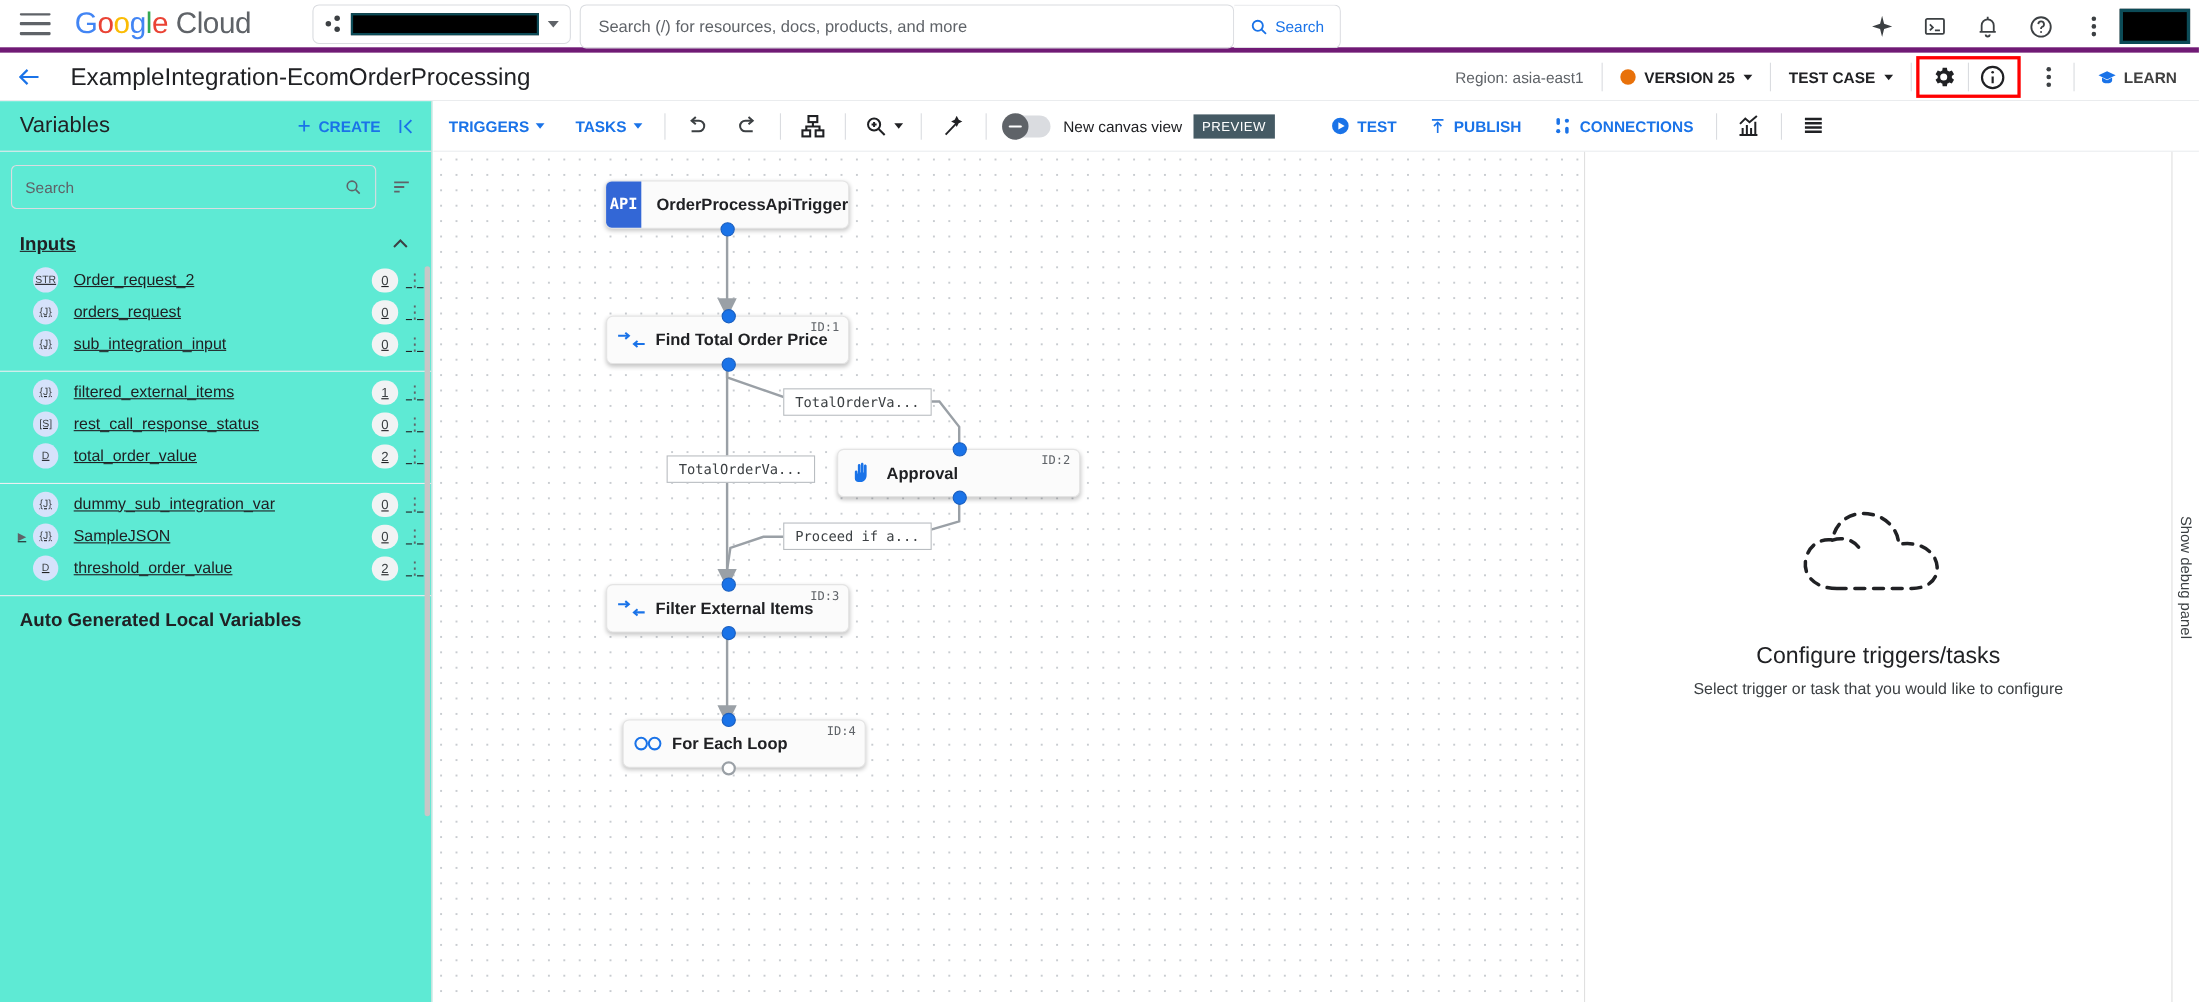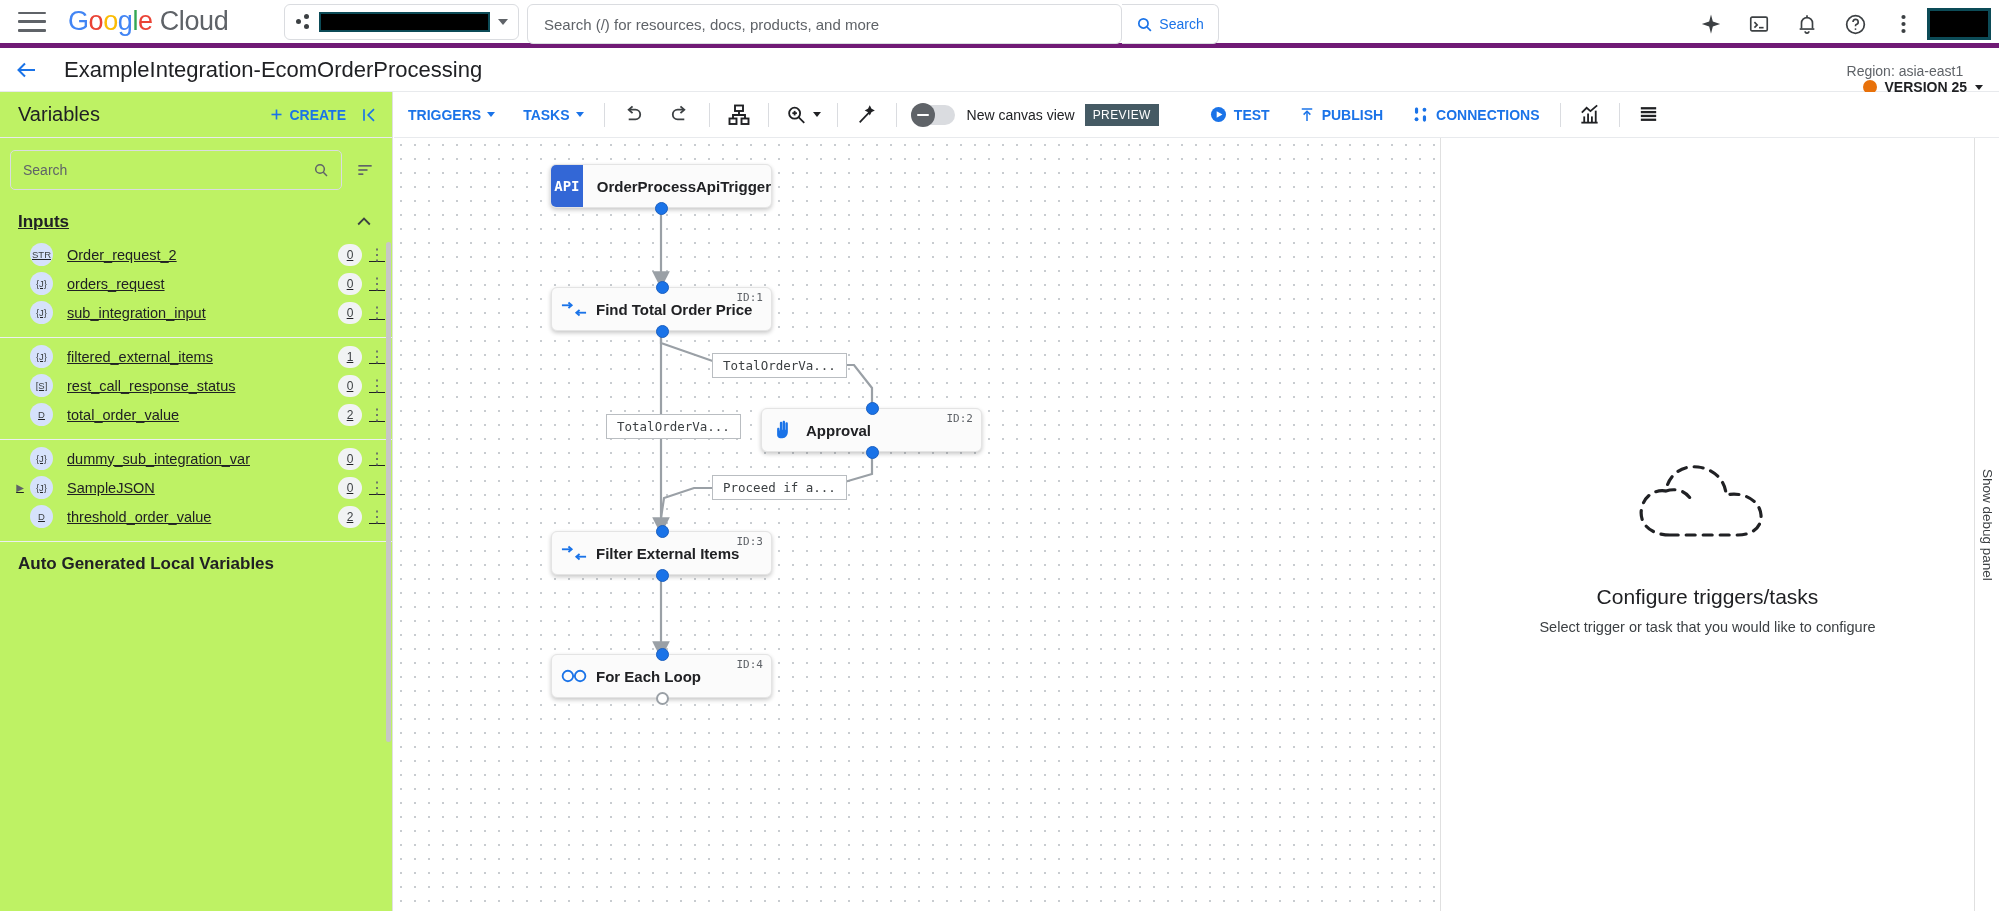--- a/index.html
+++ b/index.html
@@ -58,36 +58,36 @@
   .avatar-black { width:64px; height:32px; background:#000; border:3px solid #0c4b57; margin-right:8px; }
 
   
   .titlerow {
     position:absolute; top:48px; left:0; width:1999px; height:44px;
     display:flex; align-items:center; border-bottom:1px solid #e8eaed; background:#fff;
   }
   .backarrow { width:26px; height:26px; margin-left:14px; display:flex; align-items:center;
     justify-content:center; color:#1a73e8; cursor:pointer; }
   .page-title { margin-left:24px; font-size:22px; color:#202124; white-space:nowrap; }
-  .title-right { position:absolute; right:0; top:15px; height:44px; display:flex; align-items:flex-start;flex-direction:column; }
+  .title-right { position:absolute; right:0; top:0; height:44px; display:flex; align-items:center; }
   .region { font-size:14px; color:#5f6368; padding-right:16px; }
   .vdiv { width:1px; height:26px; background:#dadce0; }
   .verbtn { display:flex; align-items:center; gap:8px; padding:0 16px; color:#202124;
     font-size:14px; font-weight:bold; cursor:pointer; white-space:nowrap; }
   .dot-orange { width:14px;height:14px;border-radius:50%;background:#E8710A; }
   .mini-caret { width:0;height:0;border-left:4px solid transparent;border-right:4px solid transparent;
     border-top:5px solid #202124; }
   .redbox { border:3px solid #FF0000; display:flex; align-items:center; height:38px; margin:0 4px; }
   .iconbtn { width:44px; height:38px; display:flex; align-items:center; justify-content:center; cursor:pointer; }
   .learn { display:flex; align-items:center; gap:6px; color:#404040; font-size:14px;
     font-weight:bold; padding:0 20px; cursor:pointer; white-space:nowrap;}
 
   
   .sidebar { position:absolute; top:92px; left:0; width:393px; height:819px;
-    background:#bef264; border-right:1px solid #e0e0e0; }
+    background:#5eead4; border-right:1px solid #e0e0e0; }
   .sb-head { height:46px; display:flex; align-items:center; border-bottom:1px solid #e8eaed; }
   .sb-title { margin-left:18px; font-size:20px; color:#202124; }
   .sb-create { margin-left:auto; color:#1a73e8; font-size:14px; font-weight:bold;
     display:flex; align-items:center; gap:5px; cursor:pointer; }
   .sb-collapse { width:46px; display:flex; align-items:center; justify-content:center;
     color:#1a73e8; cursor:pointer; font-size:18px; }
   .sb-searchrow { display:flex; align-items:center; padding:12px 10px 10px 10px; gap:6px; }
   .sb-search { flex:1; height:40px; border:1px solid #dadce0; border-radius:5px;
     display:flex; align-items:center; padding:0 12px; font-size:14px; color:#5f6368; }
   .sb-sorticon { width:34px; display:flex; align-items:center; justify-content:center;
@@ -574,21 +574,21 @@
               <polyline points="8,3 11.5,6 8,9"></polyline>
               <line x1="27" y1="14" x2="17" y2="14"></line>
               <polyline points="20,11 16.5,14 20,17"></polyline>
             </svg>
           </span>
           <span class="node-label">Filter External Items</span>
           <span class="node-id">ID:3</span>
         </div>
         <div class="port" style="left: 261.5px; top: 387px;"></div>
         <div class="port" style="left: 261.5px; top: 431px;"></div>
-        <div class="node" style="left: 157px; top: 516px; width: 221px;">
+        <div class="node" style="left: 172px; top: 516px; width: 221px;">
           <span class="node-ico">
             <svg width="28" height="18" viewBox="0 0 32 18" fill="none" stroke="#1a73e8" stroke-width="2.1">
               <circle cx="9" cy="9" r="6"></circle>
               <circle cx="23" cy="9" r="6"></circle>
             </svg>
           </span>
           <span class="node-label">For Each Loop</span>
           <span class="node-id">ID:4</span>
         </div>
         <div class="port" style="left: 261.5px; top: 510px;"></div>

